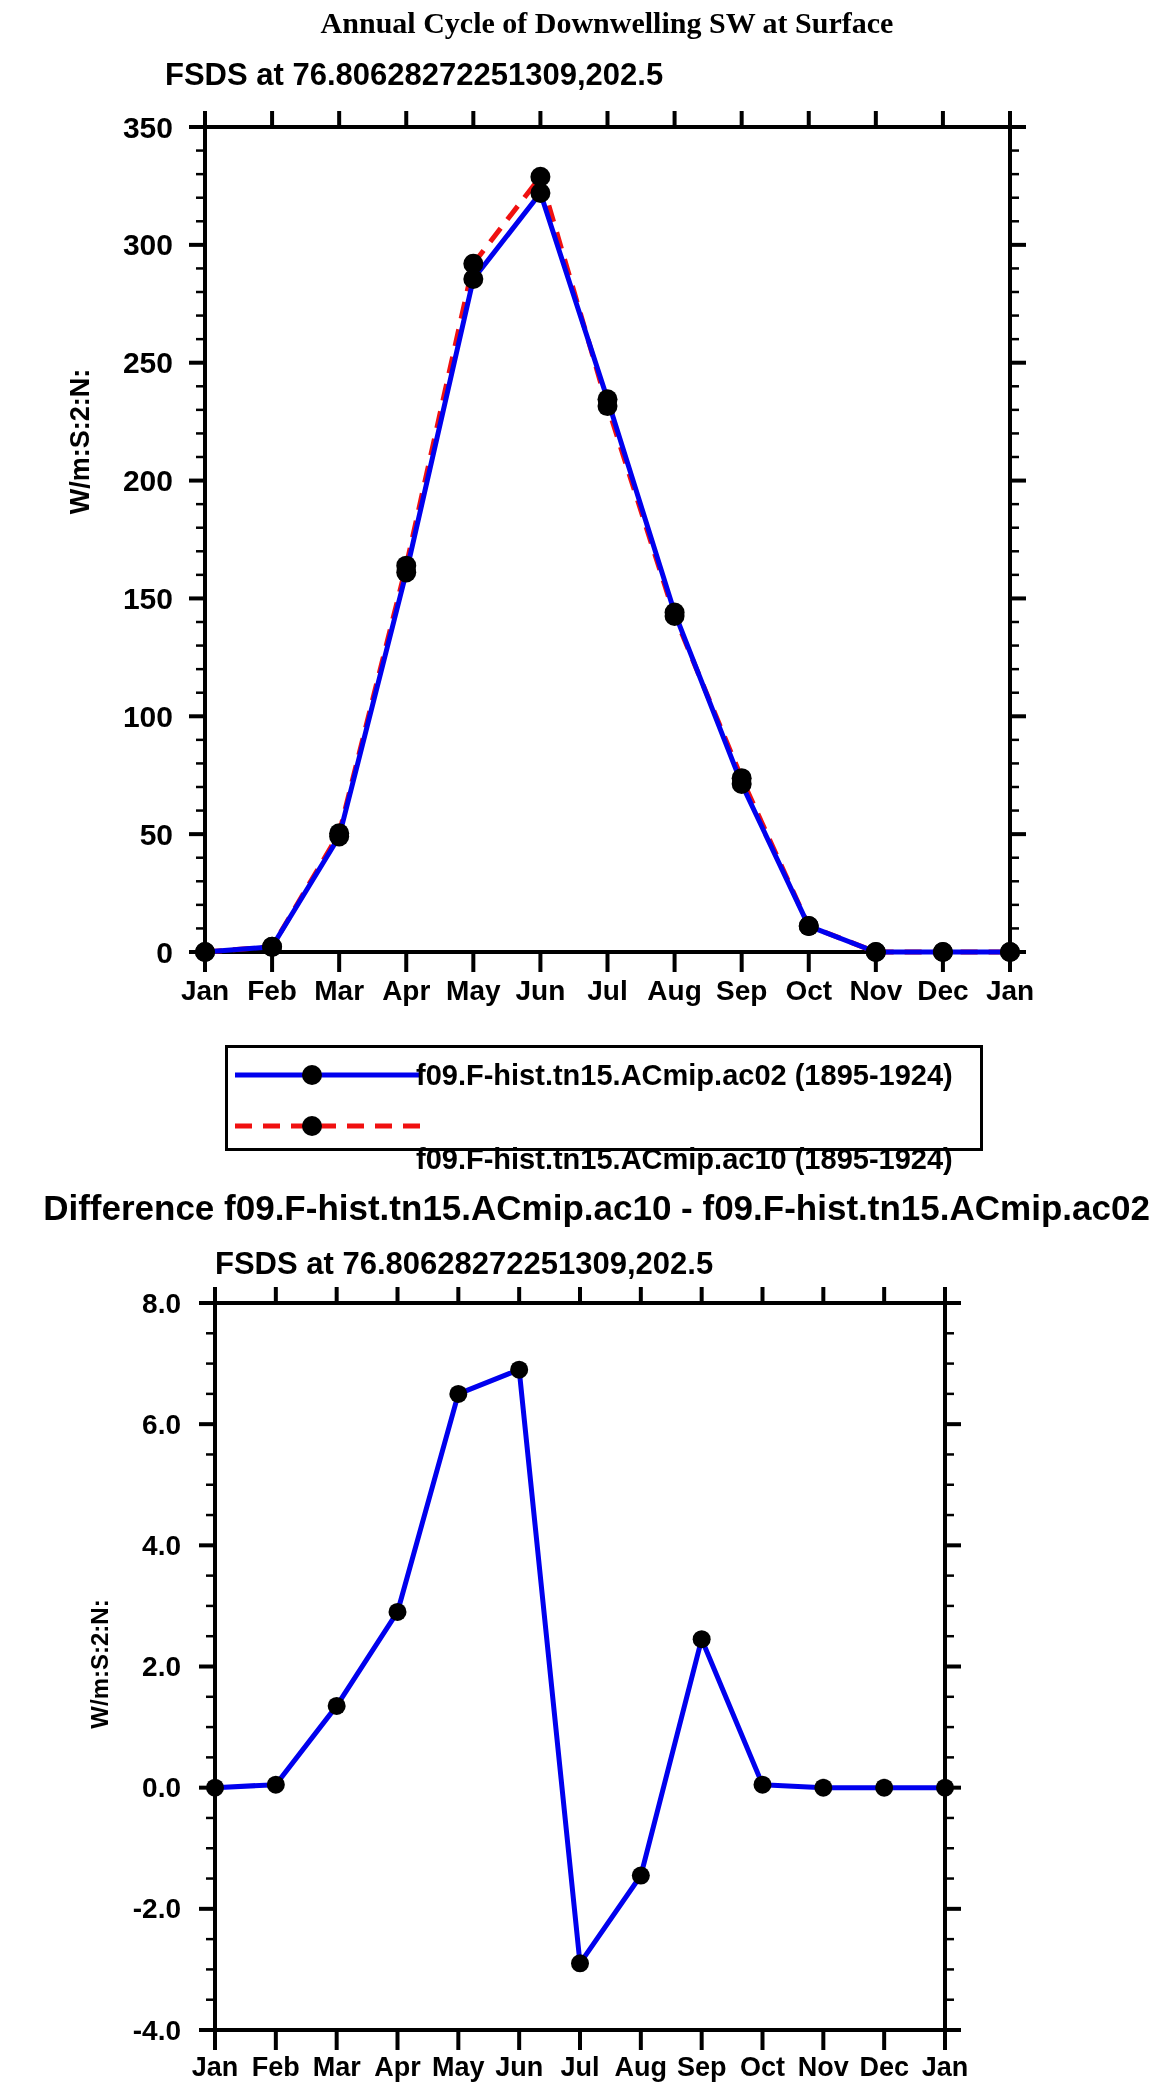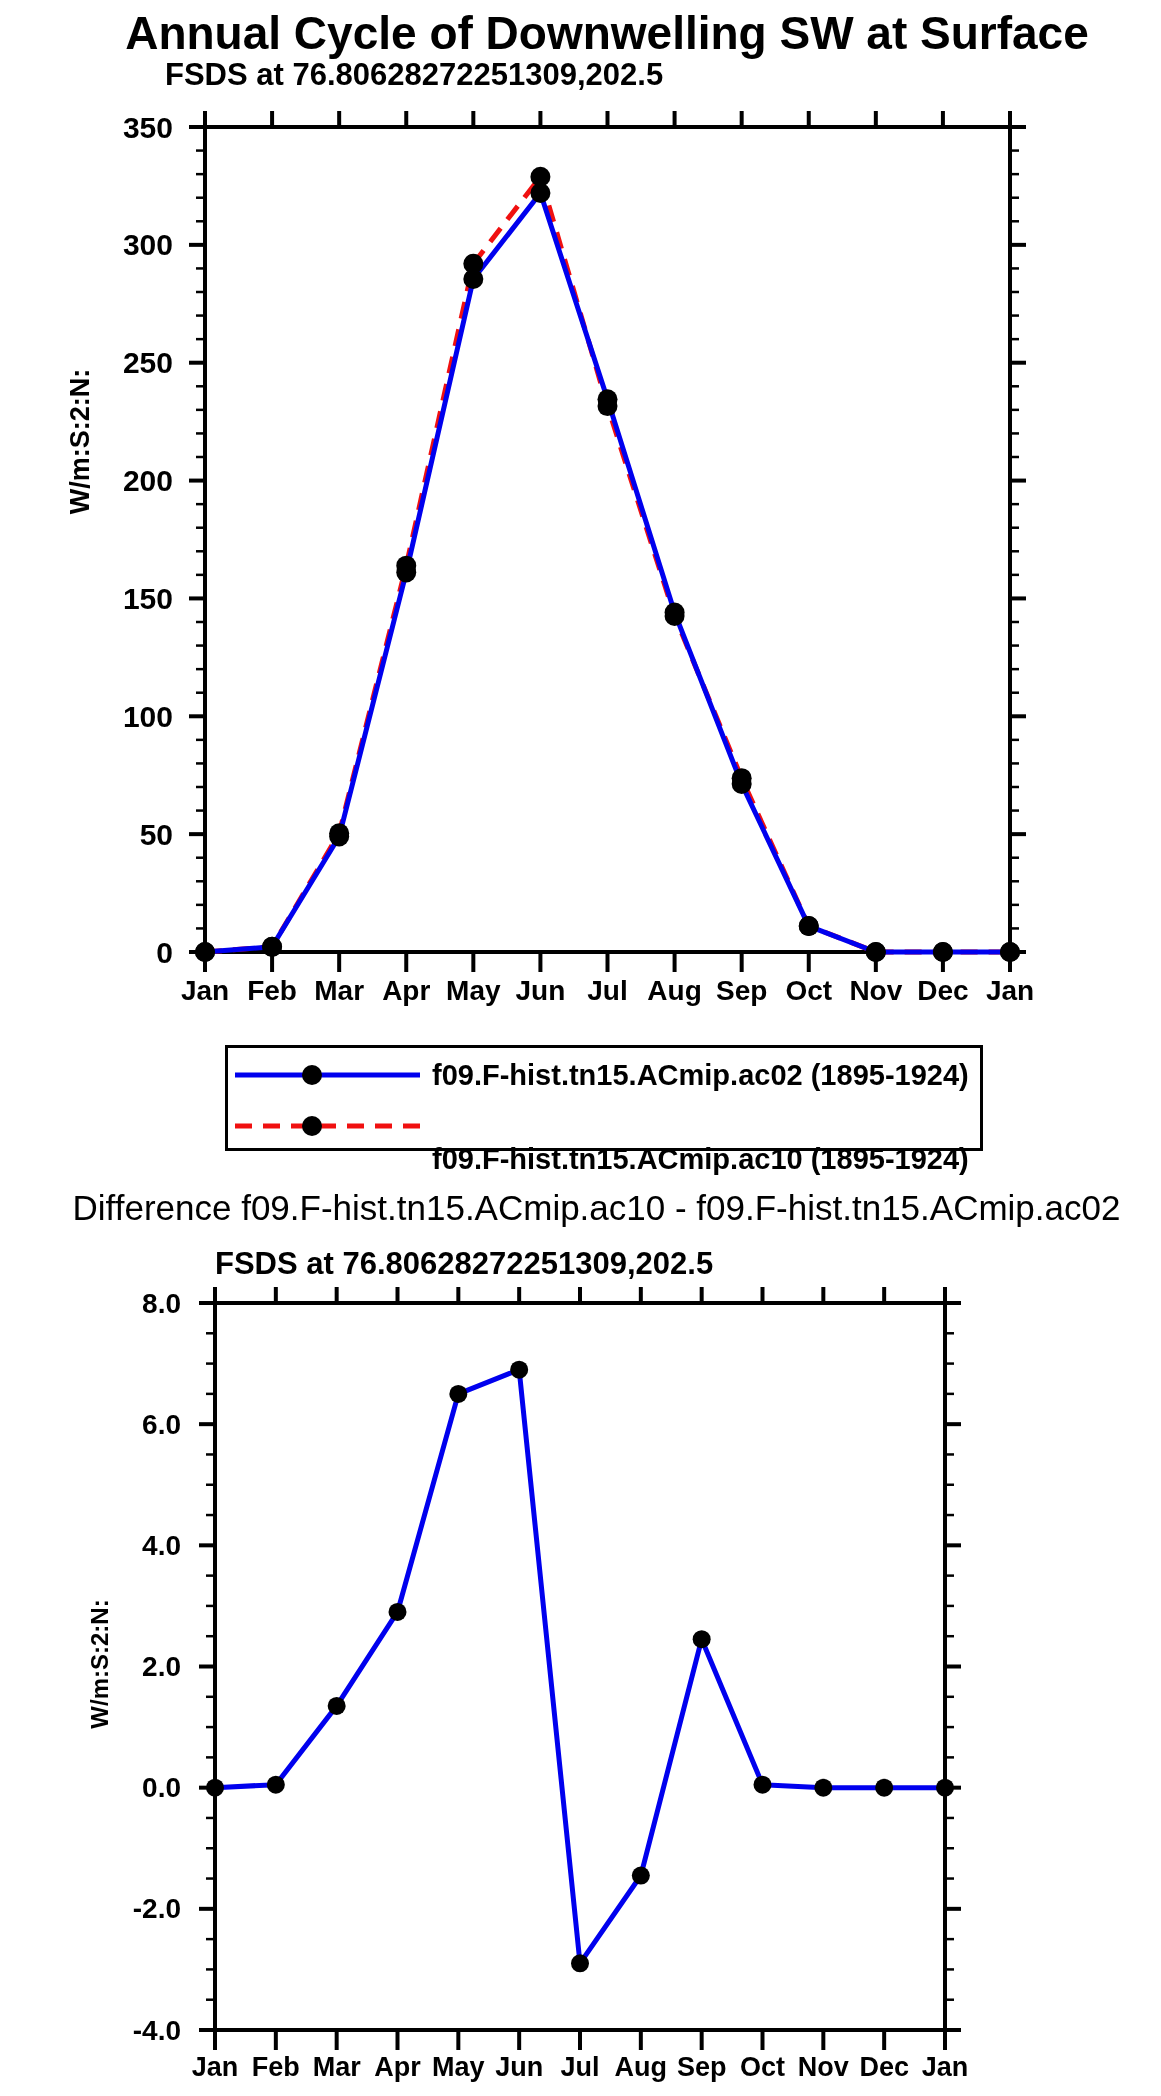--- a/index.html
+++ b/index.html
@@ -1,27 +1,27 @@
 <!DOCTYPE html>
 <html><head>
 <meta charset="utf-8">
 <style>
   html,body{margin:0;padding:0;background:#ffffff;}
   body{position:relative;width:1161px;height:2096px;font-family:"Liberation Sans","DejaVu Sans",sans-serif;color:#000;}
   #plot-canvas{position:absolute;left:0;top:0;}
   .abs{position:absolute;white-space:nowrap;}
-  .main-title{top:6px;left:53px;right:0;text-align:center;font-size:46px;font-weight:700;}
+  .main-title{top:6px;left:53px;right:0;text-align:center;font-size:30px;font-weight:700;font-family:Liberation Serif, serif;}
   .top-subtitle{left:165px;top:57px;font-size:31px;font-weight:700;}
-  .diff-title{top:1188px;left:0;right:0;text-align:center;font-size:35px;font-weight:400;margin-left:32px;}
+  .diff-title{top:1188px;left:0;right:0;text-align:center;font-size:35px;font-weight:700;margin-left:32px;}
   .diff-subtitle{left:215px;top:1246px;font-size:31px;font-weight:700;}
   .ylabel{position:absolute;transform:rotate(-90deg);transform-origin:center;white-space:nowrap;text-align:center;font-weight:700;}
   .ylabel-top{width:300px;left:-70px;top:426px;font-size:27px;}
   .ylabel-bottom{width:240px;left:-20px;top:1650px;font-size:24px;}
   .legend-box{left:225px;top:1045px;width:758px;height:106px;border:3px solid #000;box-sizing:border-box;}
-  .legend-label{left:432px;font-size:29px;font-weight:700;line-height:38px;text-align:center;}
+  .legend-label{left:416px;font-size:29px;font-weight:700;line-height:38px;text-align:center;}
   .legend-label.row1{top:1056px;}
   .legend-label.row2{top:1107px;margin-top:33px;}
 </style>
 </head>
 <body>
 
 <svg id="plot-canvas" width="1161" height="2096" viewBox="0 0 1161 2096">
     <g>
       <rect x="205" y="127" width="805" height="825" fill="none" stroke="#000000" stroke-width="4"></rect>
       <line x1="205" y1="928.4285714285714" x2="196" y2="928.4285714285714" stroke="#000" stroke-width="2.5"></line>

